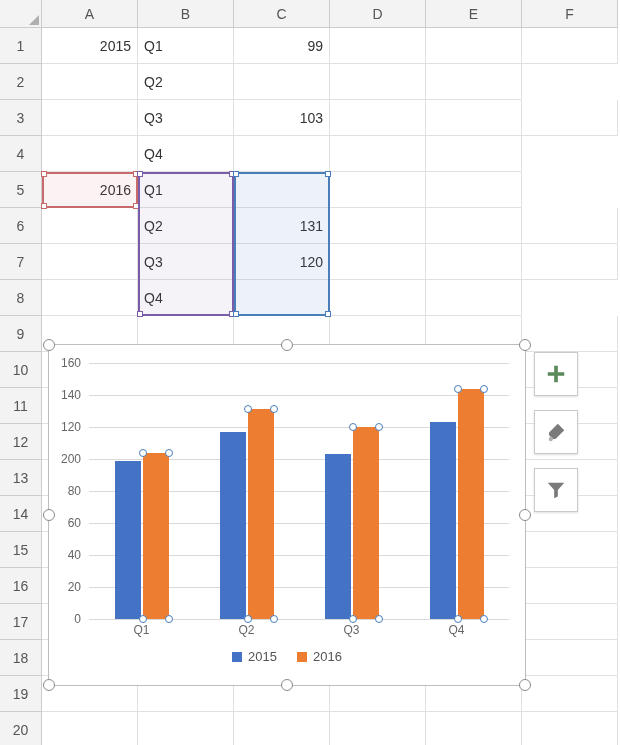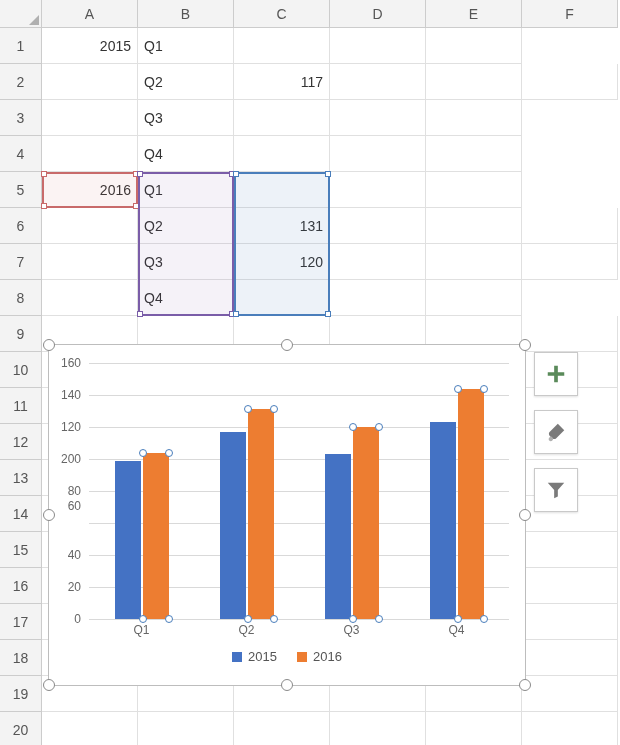--- a/index.html
+++ b/index.html
@@ -249,35 +249,36 @@
       <div class="row-header">16</div>
       <div class="row-header">17</div>
       <div class="row-header">18</div>
       <div class="row-header">19</div>
       <div class="row-header">20</div>
     </div>
   <div class="cells" id="cells">
       <div class="row">
         <div class="cell num">2015</div>
         <div class="cell txt">Q1</div>
+        <div class="cell num">99</div>
         <div class="cell txt"></div>
         <div class="cell txt"></div>
         <div class="cell txt"></div>
       </div>
       <div class="row">
         <div class="cell txt"></div>
         <div class="cell txt">Q2</div>
-        <div class="cell num">117</div>
         <div class="cell txt"></div>
         <div class="cell txt"></div>
         <div class="cell txt"></div>
       </div>
       <div class="row">
         <div class="cell txt"></div>
         <div class="cell txt">Q3</div>
+        <div class="cell num">103</div>
         <div class="cell txt"></div>
         <div class="cell txt"></div>
         <div class="cell txt"></div>
       </div>
       <div class="row">
         <div class="cell txt"></div>
         <div class="cell txt">Q4</div>
         <div class="cell txt"></div>
         <div class="cell txt"></div>
         <div class="cell txt"></div>
@@ -441,21 +442,21 @@
     <div class="obj-handle" style="right:-6px;bottom:-6px"></div>
 
     <div class="plot" id="plot">
         <div class="gridline" style="top: 256px;"></div>
         <div class="ytick" style="top: 256px;">0</div>
         <div class="gridline" style="top: 224px;"></div>
         <div class="ytick" style="top: 224px;">20</div>
         <div class="gridline" style="top: 192px;"></div>
         <div class="ytick" style="top: 192px;">40</div>
         <div class="gridline" style="top: 160px;"></div>
-        <div class="ytick" style="top: 143px;">60</div>
+        <div class="ytick" style="top: 160px;">60</div>
         <div class="gridline" style="top: 128px;"></div>
         <div class="ytick" style="top: 128px;">80</div>
         <div class="gridline" style="top: 96px;"></div>
         <div class="ytick" style="top: 96px;">200</div>
         <div class="gridline" style="top: 64px;"></div>
         <div class="ytick" style="top: 64px;">120</div>
         <div class="gridline" style="top: 32px;"></div>
         <div class="ytick" style="top: 32px;">140</div>
         <div class="gridline" style="top: 0px;"></div>
         <div class="ytick" style="top: 0px;">160</div>

